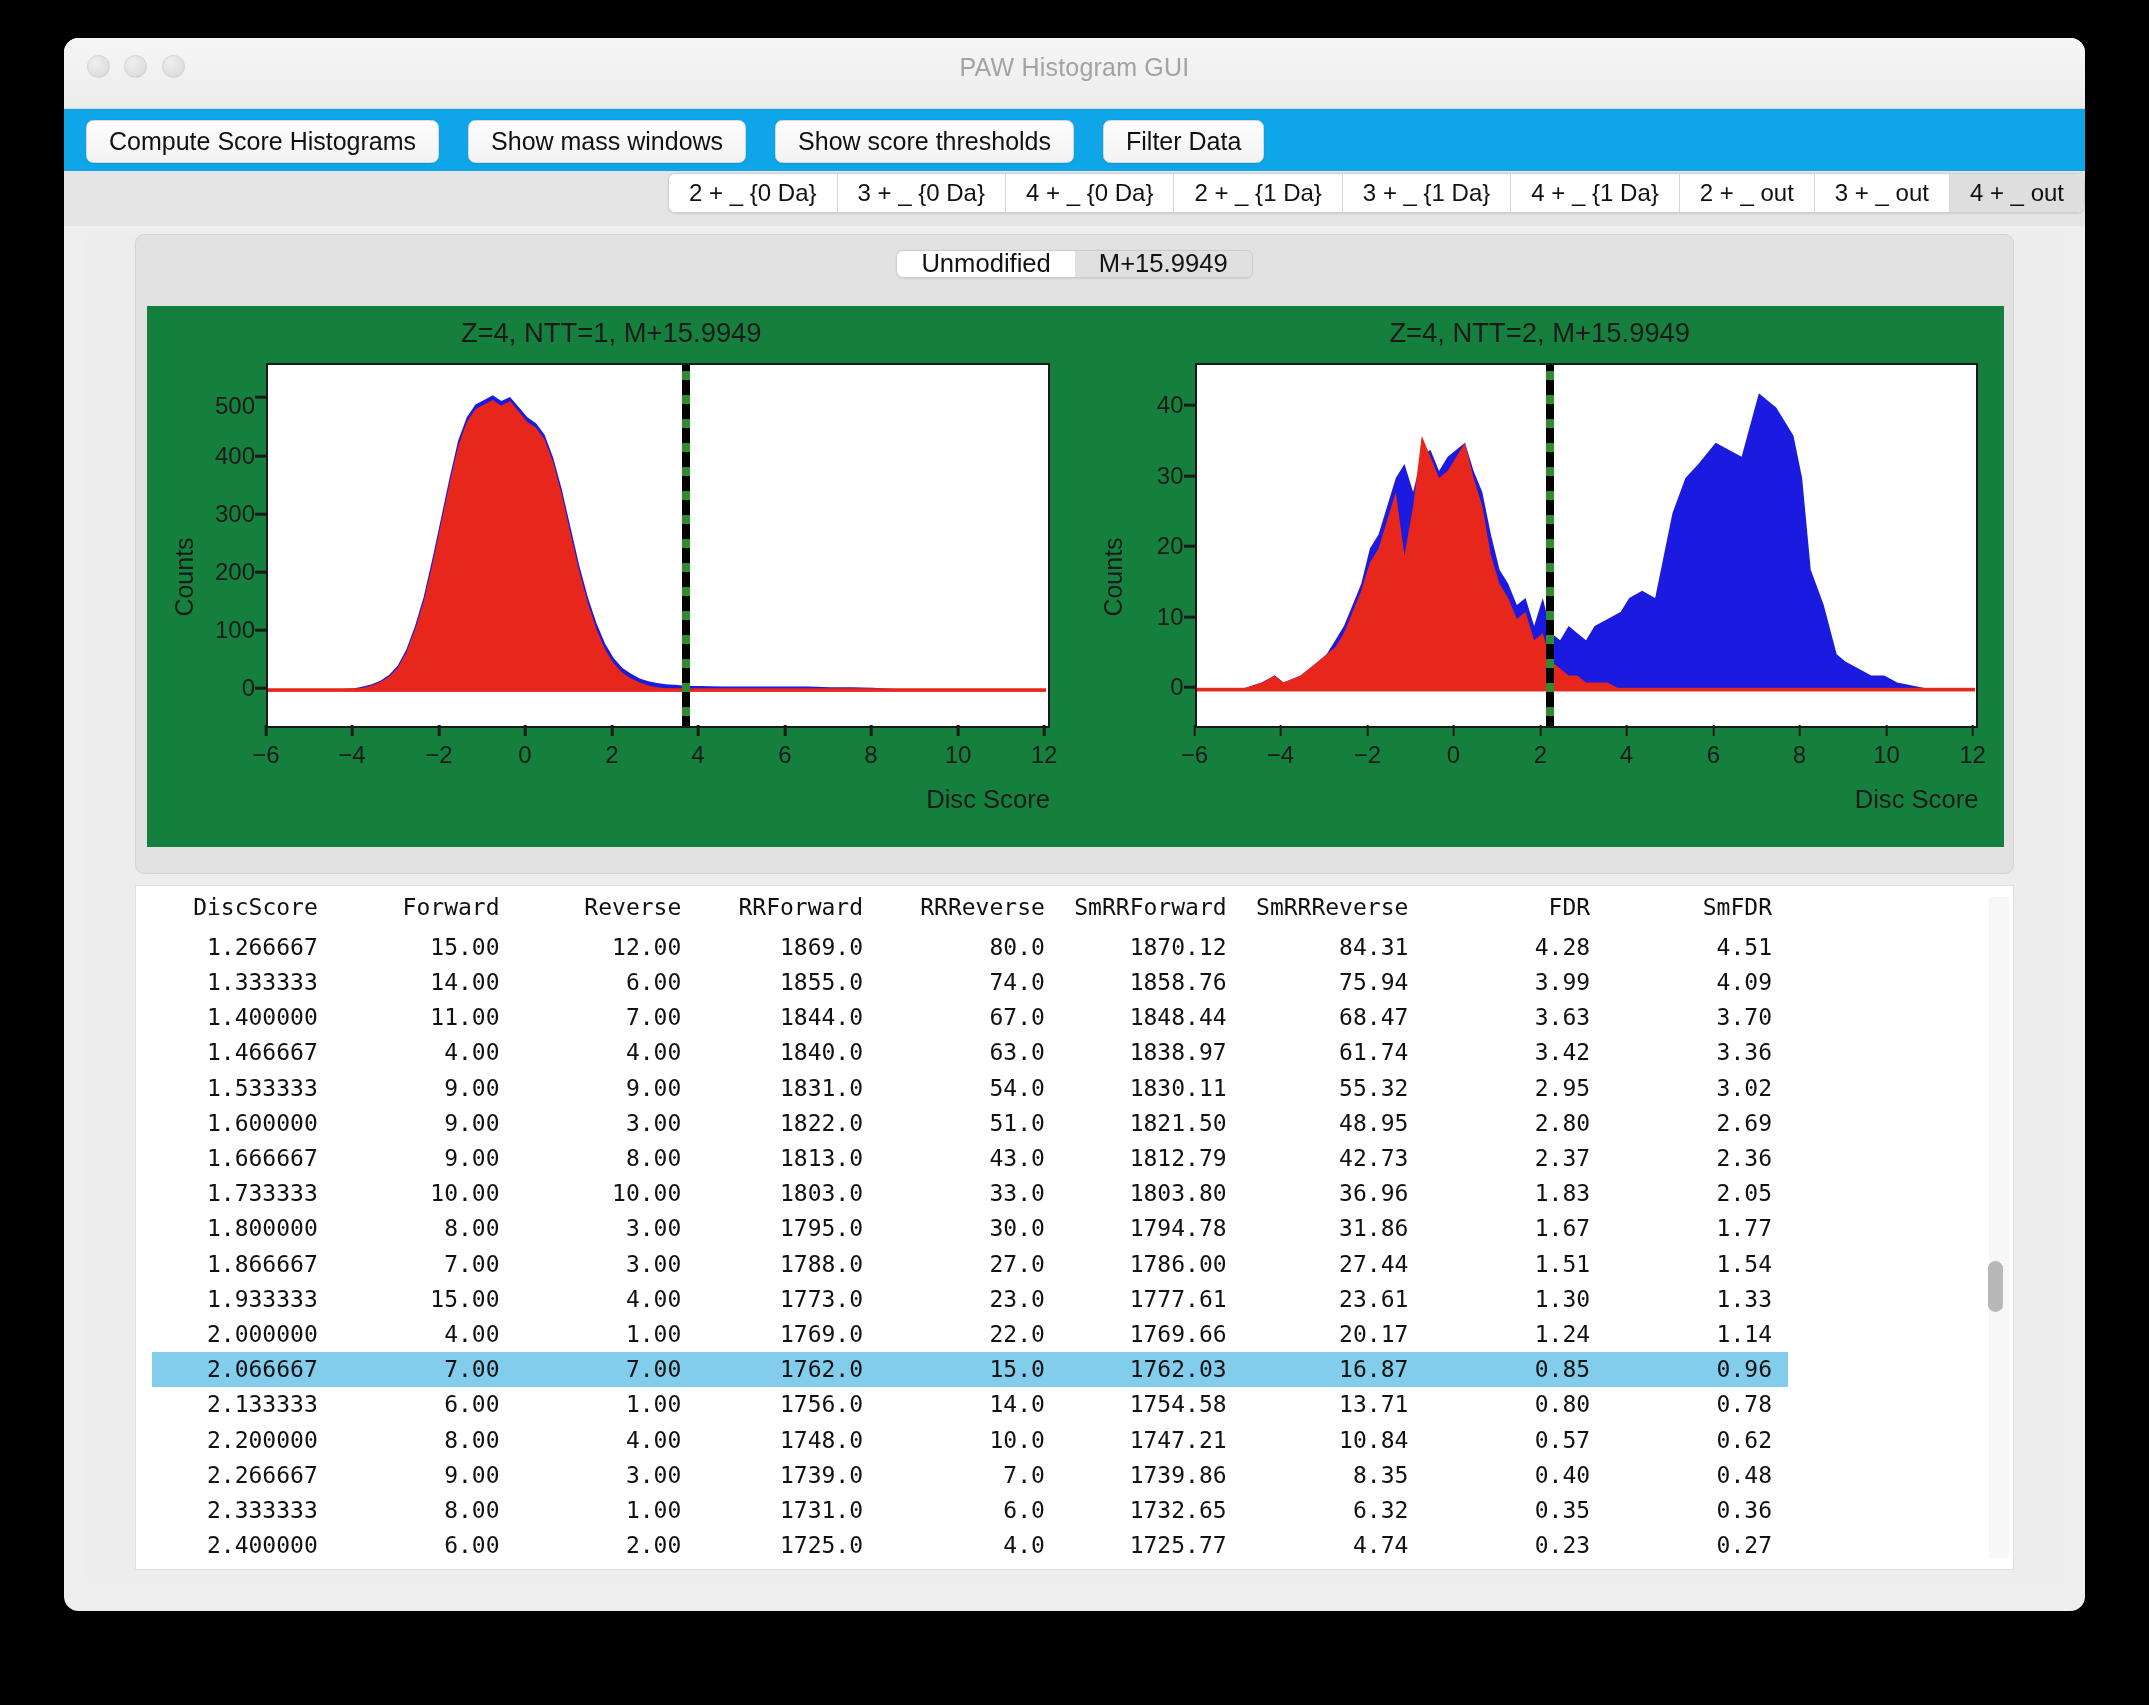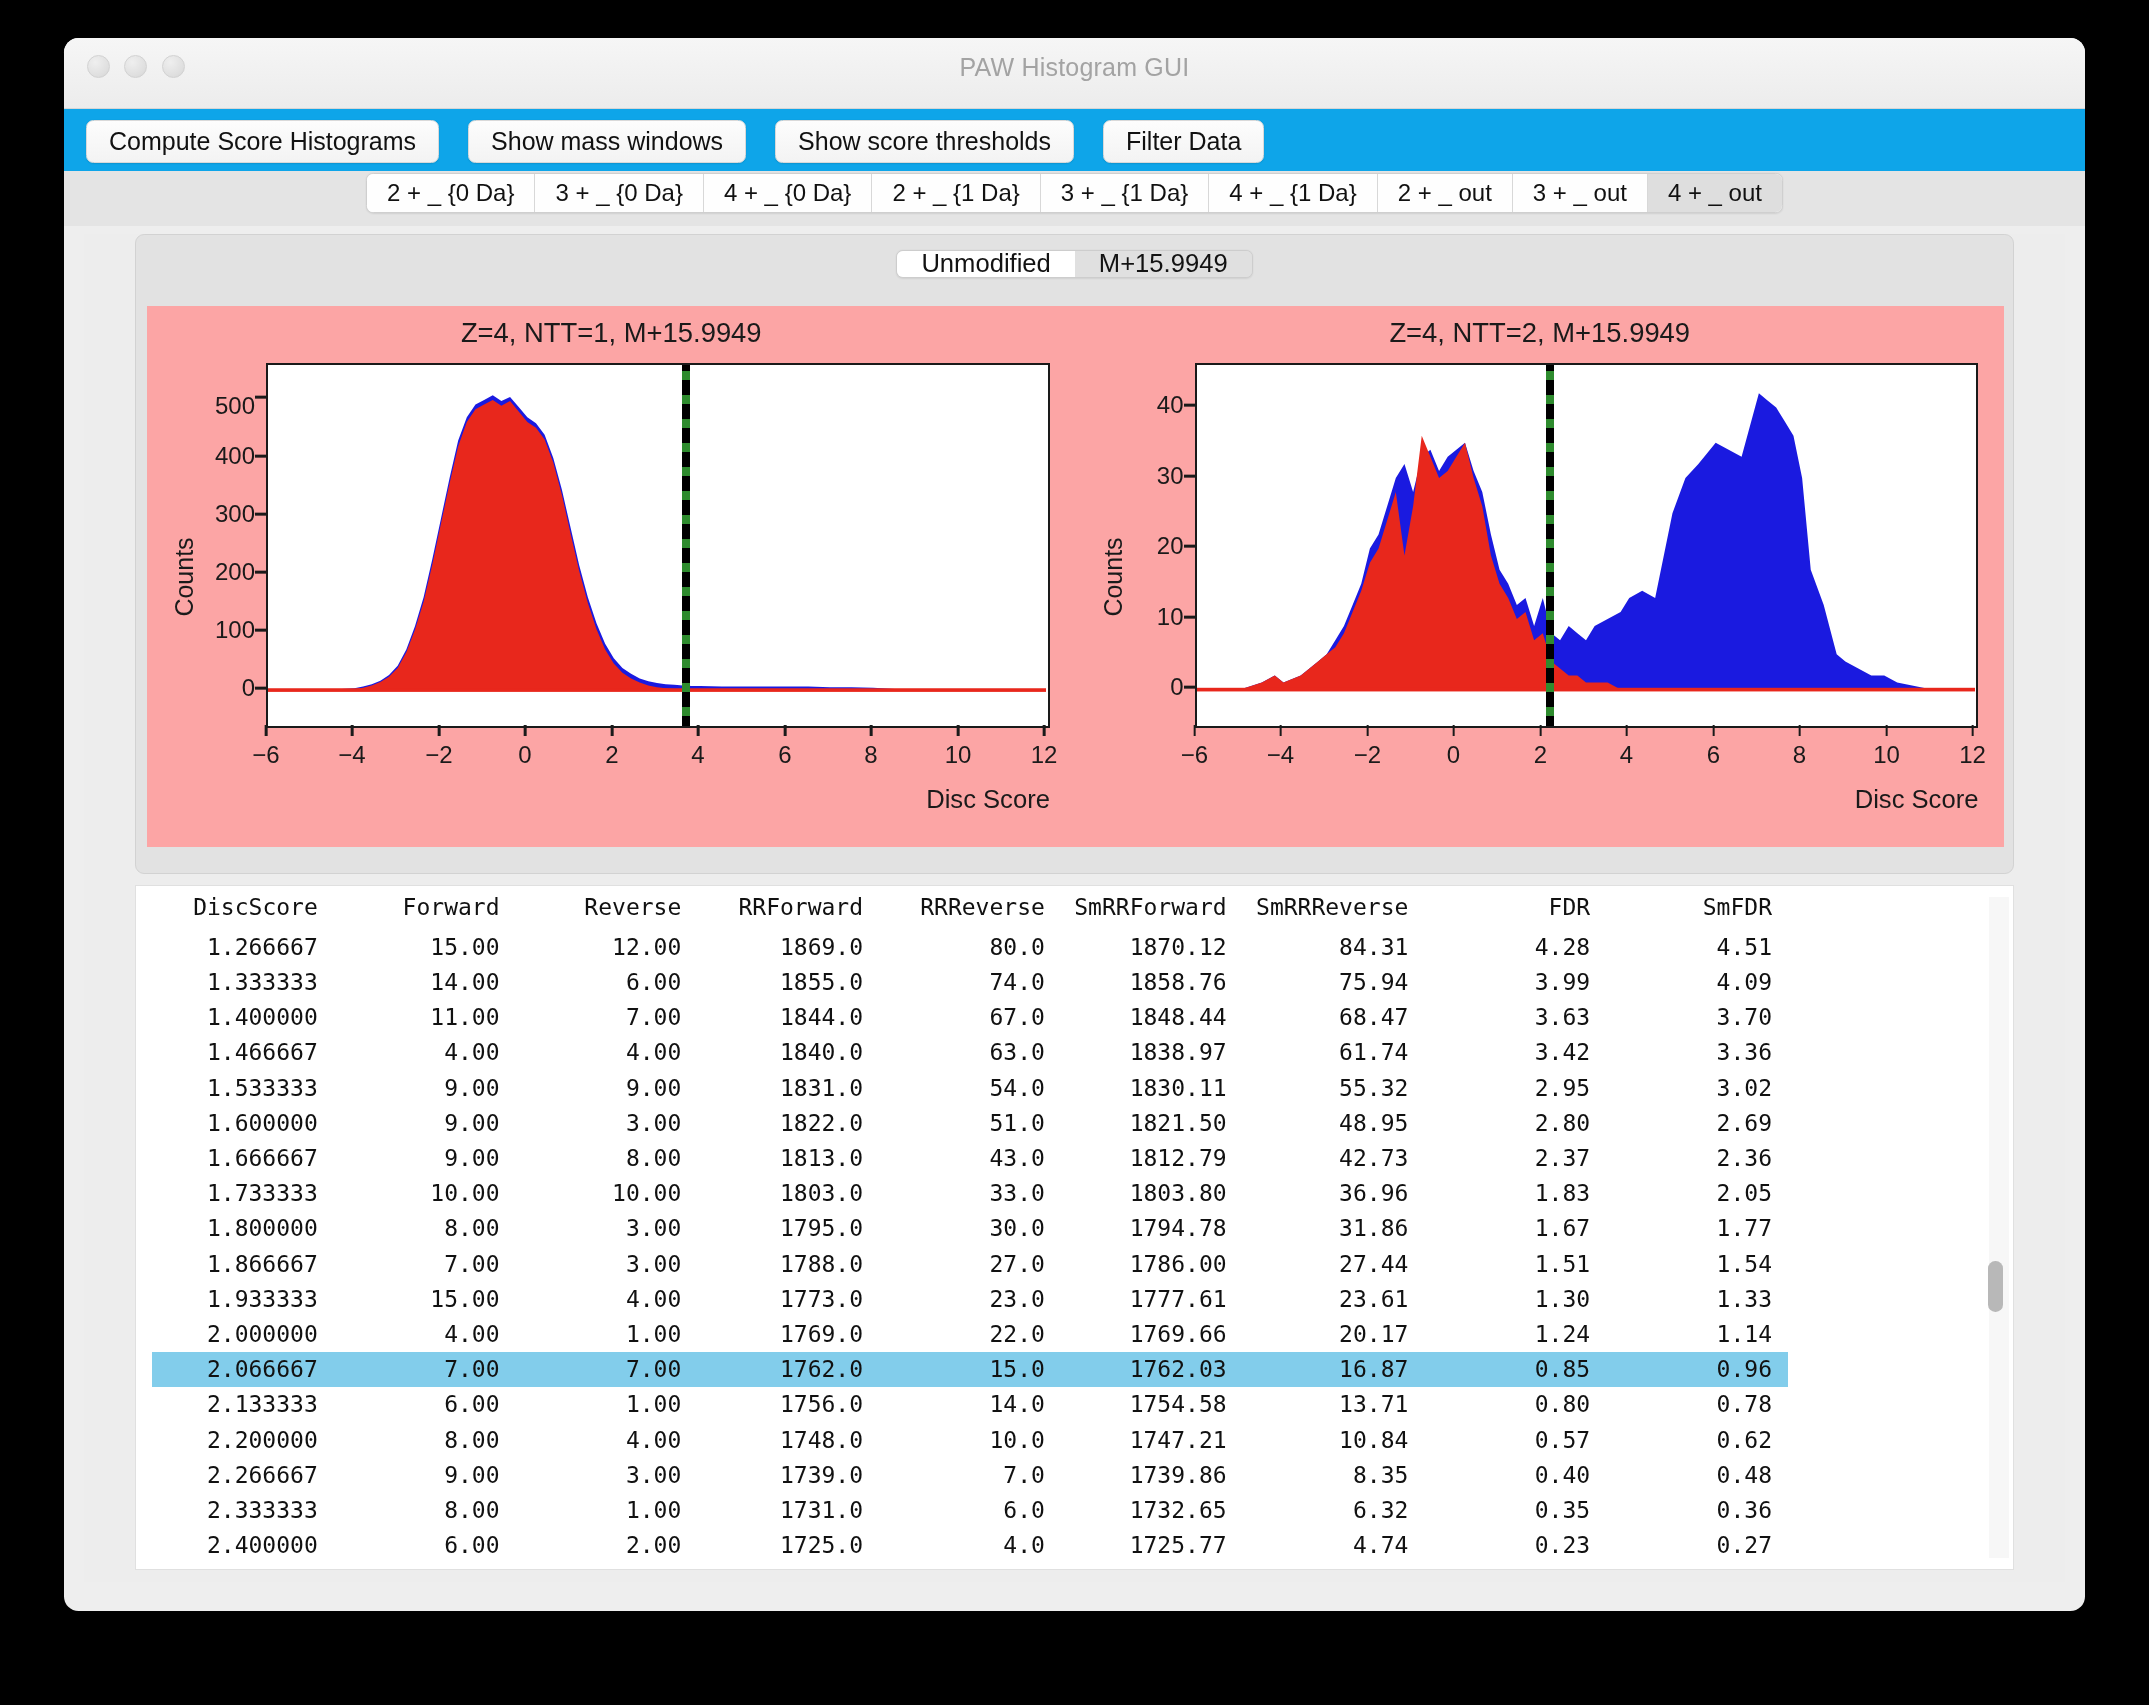--- a/index.html
+++ b/index.html
@@ -64,21 +64,21 @@
     box-shadow: 0 0.9px 1.4px rgba(0,0,0,.10);
     display: flex; align-items: center; justify-content: center;
     white-space: nowrap;
     cursor: default;
   }
 
   
   #tabstrip-wrap {
     height: 55px;
     background: #e4e4e4;
-    display: flex; justify-content: center; align-items: flex-start;
+    display: flex; justify-content: flex-end; align-items: flex-start;
     padding-top: 1.8px;
   }
   #tabstrip {
     display: flex;
     border: 0.9px solid #cfcfcf;
     border-radius: 7.3px;
     overflow: hidden;
     background: #fff;
     box-shadow: 0 0.9px 1.8px rgba(0,0,0,.09);
     height: 40px;
@@ -134,21 +134,21 @@
     color: #121212;
     background: #e0e0e0;
     cursor: default;
   }
   .mtab.selected { background: #ffffff; }
 
   #plotcanvas {
     position: absolute;
     left: 11px; top: 71px;
     width: 1857px; height: 541px;
-    background: #fca5a5;
+    background: #15803d;
     display: flex;
   }
   .plot { position: relative; width: 50%; height: 100%; }
   .plot-title {
     position: absolute; left: 0; right: 0; top: 11px;
     text-align: center;
     font-size: 27.4px; color: #1a1a1a;
   }
   .axes {
     position: absolute;

